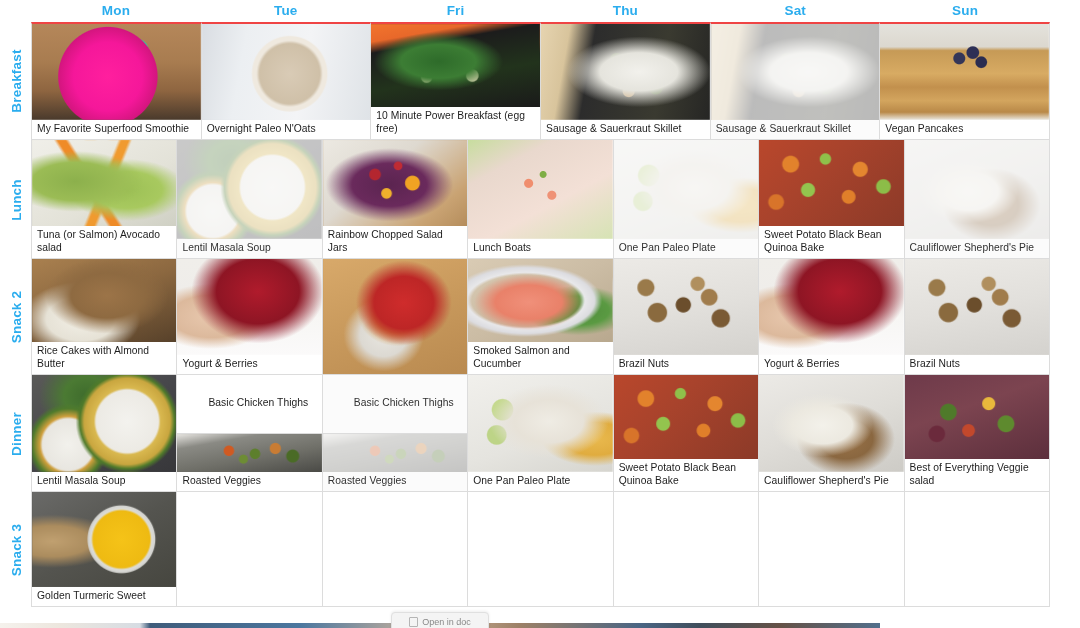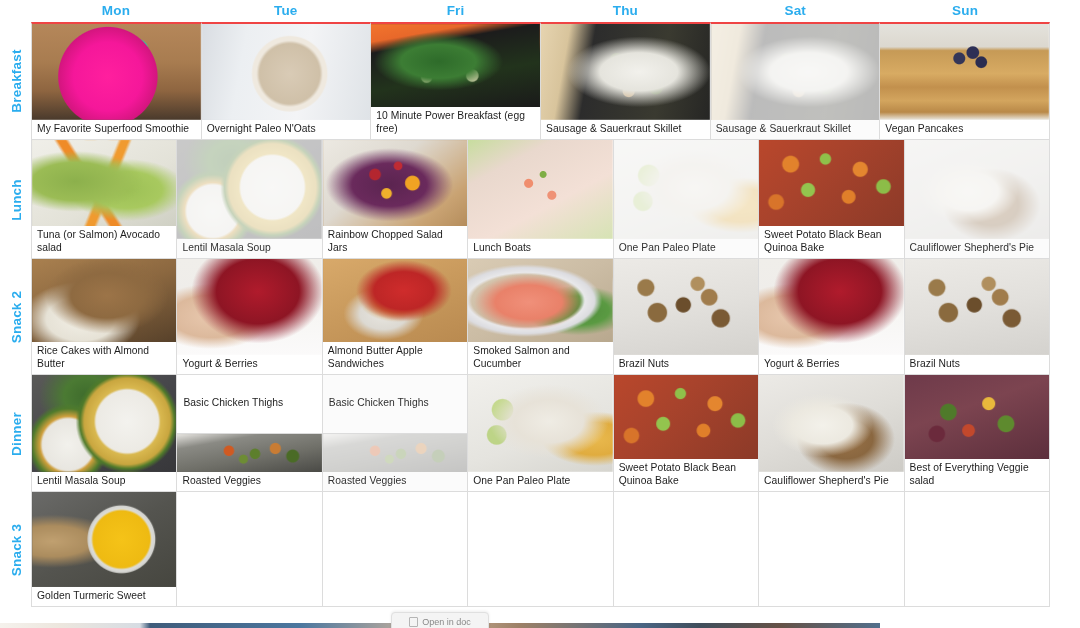--- a/index.html
+++ b/index.html
@@ -111,20 +111,21 @@
     flex: 0 0 auto;
     font-size: 10.3px;
     line-height: 12.4px;
     color: #1d1d1d;
     padding: 3px 5px 4px 5px;
     background: #ffffff;
     letter-spacing: 0.05px;
   }
   .meal-item.noimg {
     justify-content: center;
+    padding-left: 25px;
   }
   .meal-item.noimg .meal-title {
     padding-left: 6px;
   }
 
   
   .cell.faded .meal-photo { opacity: 0.30; }
   .cell.faded .meal-title { color: #303030; background: #fbfbfb; }
   .cell.faded { background: #fbfbfb; }
   .cell.faded .meal-item { background: #fbfbfb; }
@@ -304,21 +305,20 @@
           </div>
           <div class="cell">
             <div class="meal-item">
               <div class="meal-photo" style="background-image: radial-gradient(at 56% 34%, rgb(176, 27, 44) 0%, rgb(142, 21, 36) 36%, rgba(0, 0, 0, 0) 58%), radial-gradient(circle at 50% 40%, rgb(226, 58, 51) 0%, rgb(226, 58, 51) 12%, rgba(0, 0, 0, 0) 13%), radial-gradient(at 24% 60%, rgb(232, 200, 174) 0%, rgb(220, 185, 156) 26%, rgba(0, 0, 0, 0) 40%), linear-gradient(rgb(240, 238, 234) 0%, rgb(239, 237, 234) 40%, rgb(247, 246, 244) 62%, rgb(251, 250, 250) 100%);"></div>
               <div class="meal-title">Yogurt &amp; Berries</div>
             </div>
           </div>
           <div class="cell">
             <div class="meal-item">
               <div class="meal-photo" style="background-image: radial-gradient(at 56% 38%, rgb(207, 44, 44) 0%, rgb(189, 38, 38) 26%, rgba(0, 0, 0, 0) 42%), radial-gradient(at 52% 48%, rgb(215, 157, 78) 0%, rgb(207, 144, 64) 22%, rgba(0, 0, 0, 0) 38%), radial-gradient(at 42% 66%, rgb(232, 230, 224) 0%, rgb(220, 217, 210) 20%, rgba(0, 0, 0, 0) 34%), linear-gradient(160deg, rgb(216, 169, 106) 0%, rgb(200, 153, 92) 50%, rgb(185, 138, 80) 100%);"></div>
-              <div class="meal-title">Almond Butter Apple Sandwiches</div>
             </div>
           </div>
           <div class="cell">
             <div class="meal-item">
               <div class="meal-photo" style="background-image: radial-gradient(at 42% 52%, rgb(240, 144, 122) 0%, rgb(233, 129, 105) 28%, rgba(0, 0, 0, 0) 46%), radial-gradient(at 40% 50%, rgba(0, 0, 0, 0) 44%, rgb(232, 232, 234) 48%, rgb(220, 220, 224) 56%, rgba(0, 0, 0, 0) 62%), radial-gradient(at 76% 62%, rgb(77, 138, 58) 0%, rgb(90, 154, 66) 20%, rgba(0, 0, 0, 0) 34%), linear-gradient(150deg, rgb(217, 203, 180) 0%, rgb(203, 188, 164) 50%, rgb(184, 168, 142) 100%);"></div>
               <div class="meal-title">Smoked Salmon and Cucumber</div>
             </div>
           </div>
           <div class="cell">
             <div class="meal-item">

